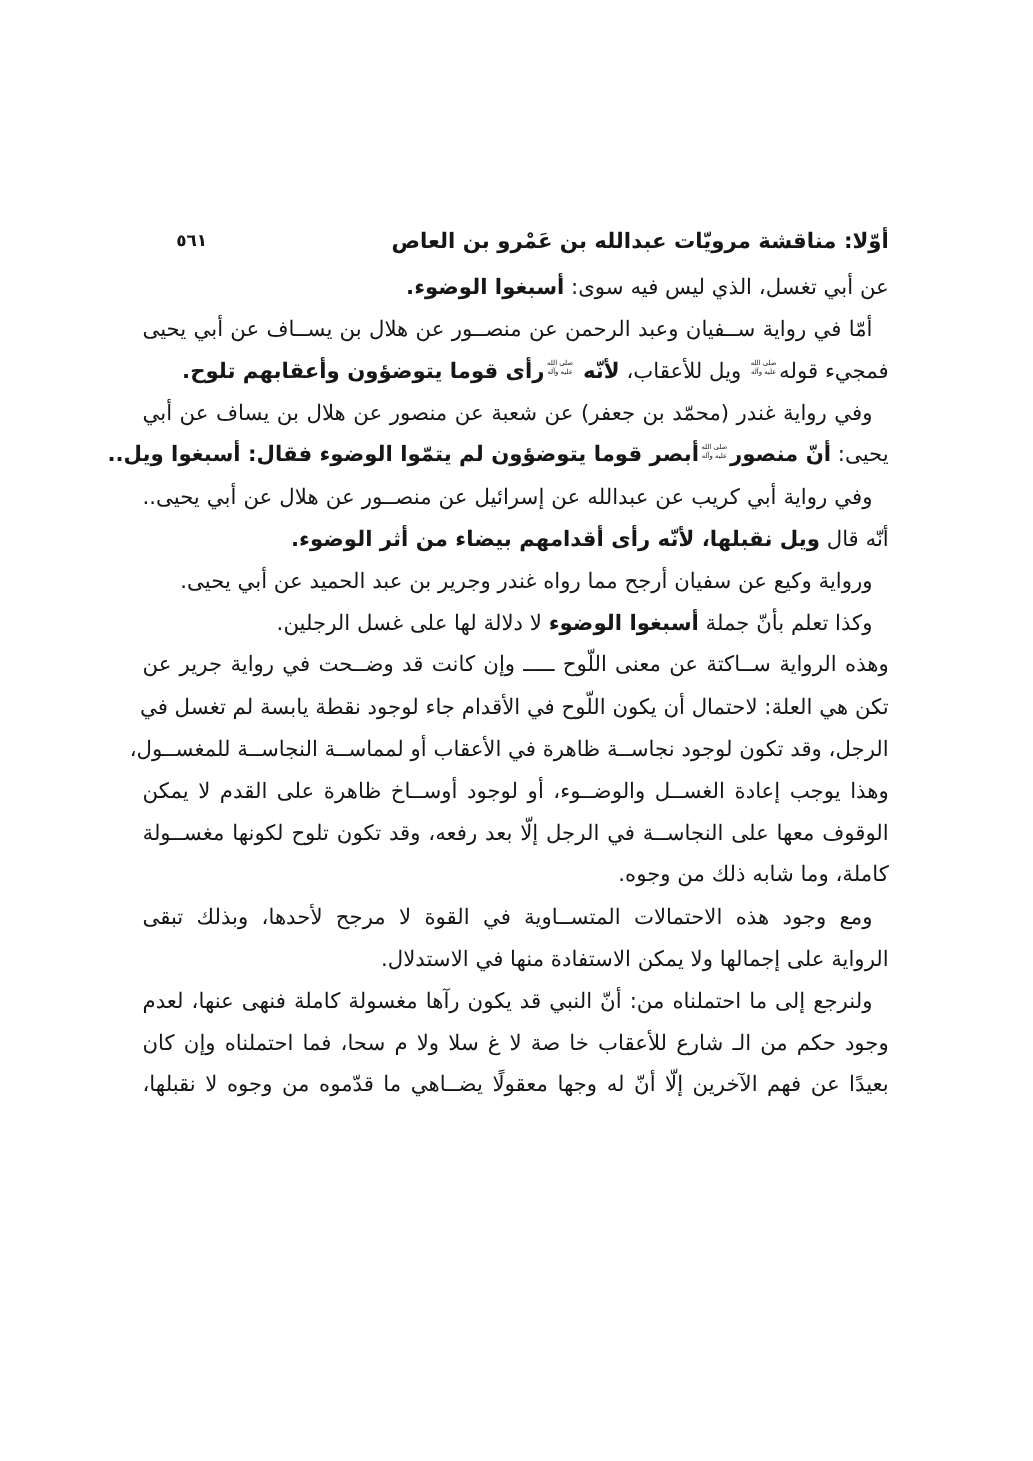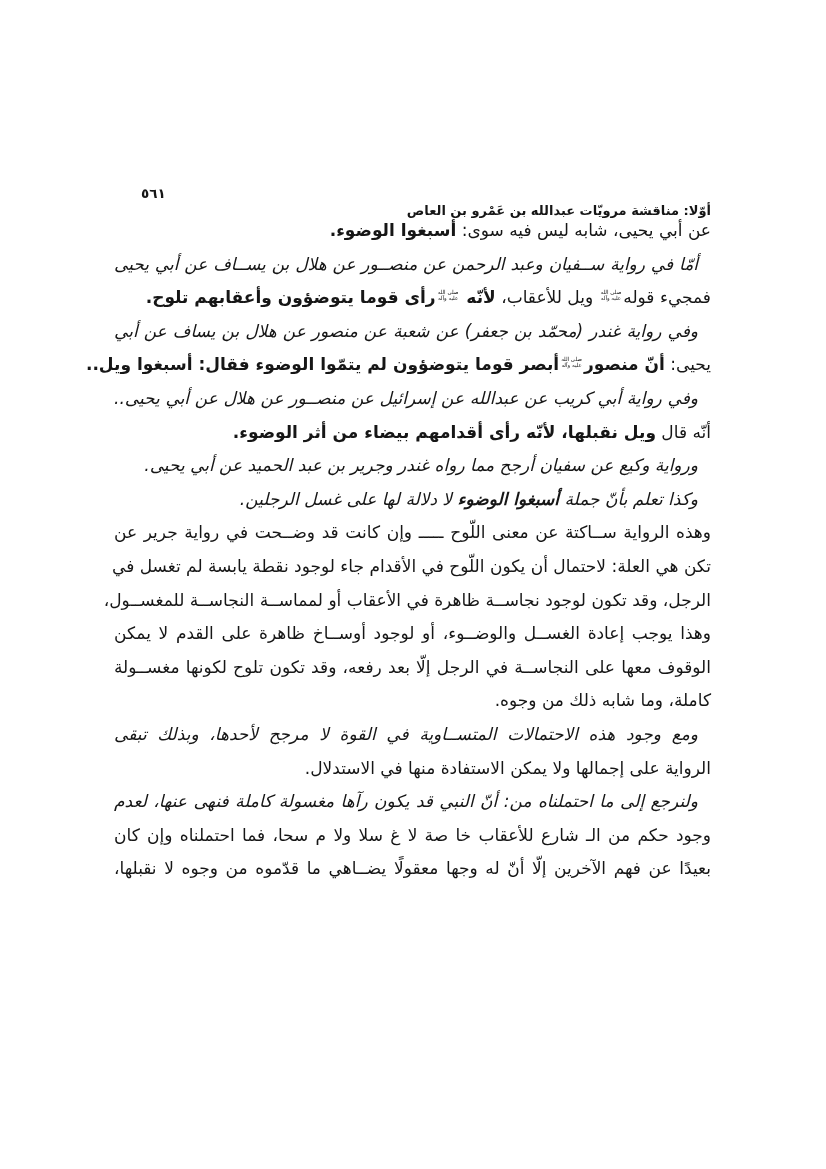--- a/index.html
+++ b/index.html
@@ -12,23 +12,22 @@
     direction:rtl;
     overflow:hidden;
   }
   .running-header {
     position:absolute;
     top:183px; right:115px; left:115px;
     height:24px;
   }
   .running-header .title {
     position:absolute; right:0; top:0;
-    font-size:13px; font-weight:bold;
+    font-size:17px; font-weight:bold;
     white-space:nowrap;
-    margin-top:20px;
   }
   .running-header .pagenum {
     position:absolute; left:26px; top:2px;
     font-size:13.5px; font-weight:bold;
   }
   .text-body {
     position:absolute;
     top:214px; right:115px;
     width:597px;
     font-size:17px;
@@ -37,21 +36,21 @@
   .line {
     height:33.6px; line-height:33.6px;
     white-space:nowrap;
     text-align:justify;
     text-align-last:justify;
   }
   .line.natural {
     text-align:right;
     text-align-last:right;
   }
-  .line.indent { padding-right:13px;font-style:italic; }
+  .line.indent { padding-right:13px; }
   .b { font-weight:bold; }
   .saw {
     display:inline-flex;
     flex-direction:column;
     align-items:center;
     justify-content:center;
     font-size:5.5px;
     line-height:1.15;
     font-weight:normal;
     vertical-align:middle;
@@ -64,21 +63,21 @@
 </head>
 <body>
 
 <div class="page">
   <div class="running-header">
     <span class="title">أوّلا: مناقشة مرويّات عبدالله بن عَمْرو بن العاص</span>
     <span class="pagenum">٥٦١</span>
   </div>
   <div class="text-body">
       <div class="para">
-        <div class="line natural"><span>عن أبي يحيى، شابه ليس فيه سوى: </span><span class="b">أسبغوا الوضوء.</span></div>
+        <div class="line natural"><span>عن أبي تغسل، الذي ليس فيه سوى: </span><span class="b">أسبغوا الوضوء.</span></div>
       </div>
       <div class="para">
         <div class="line indent"><span>أمّا في رواية ســفيان وعبد الرحمن عن منصــور عن هلال بن يســاف عن أبي يحيى</span></div>
         <div class="line natural"><span>فمجيء قوله</span><span class="saw">
             <span>صلى الله</span>
             <span>عليه وآله</span>
           </span><span> ويل للأعقاب، </span><span class="b">لأنّه </span><span class="saw">
             <span>صلى الله</span>
             <span>عليه وآله</span>
           </span><span class="b">رأى قوما يتوضؤون وأعقابهم تلوح.</span></div>

